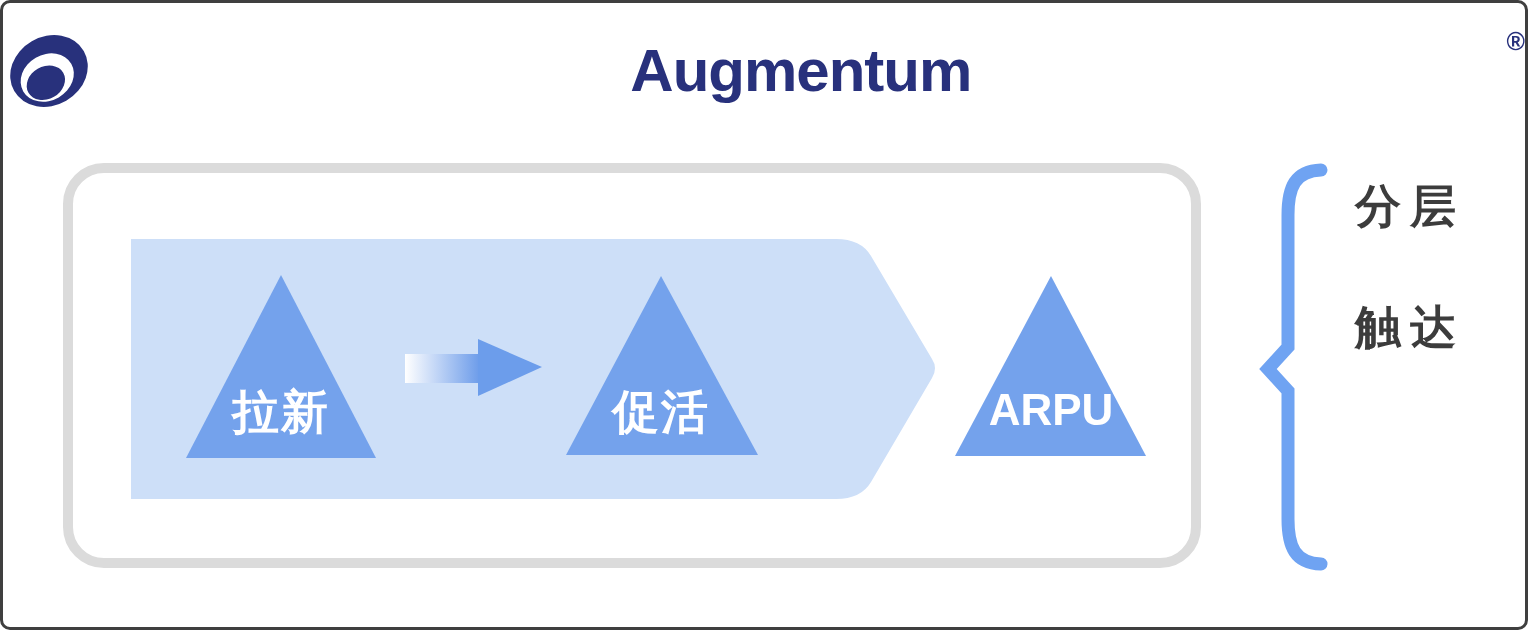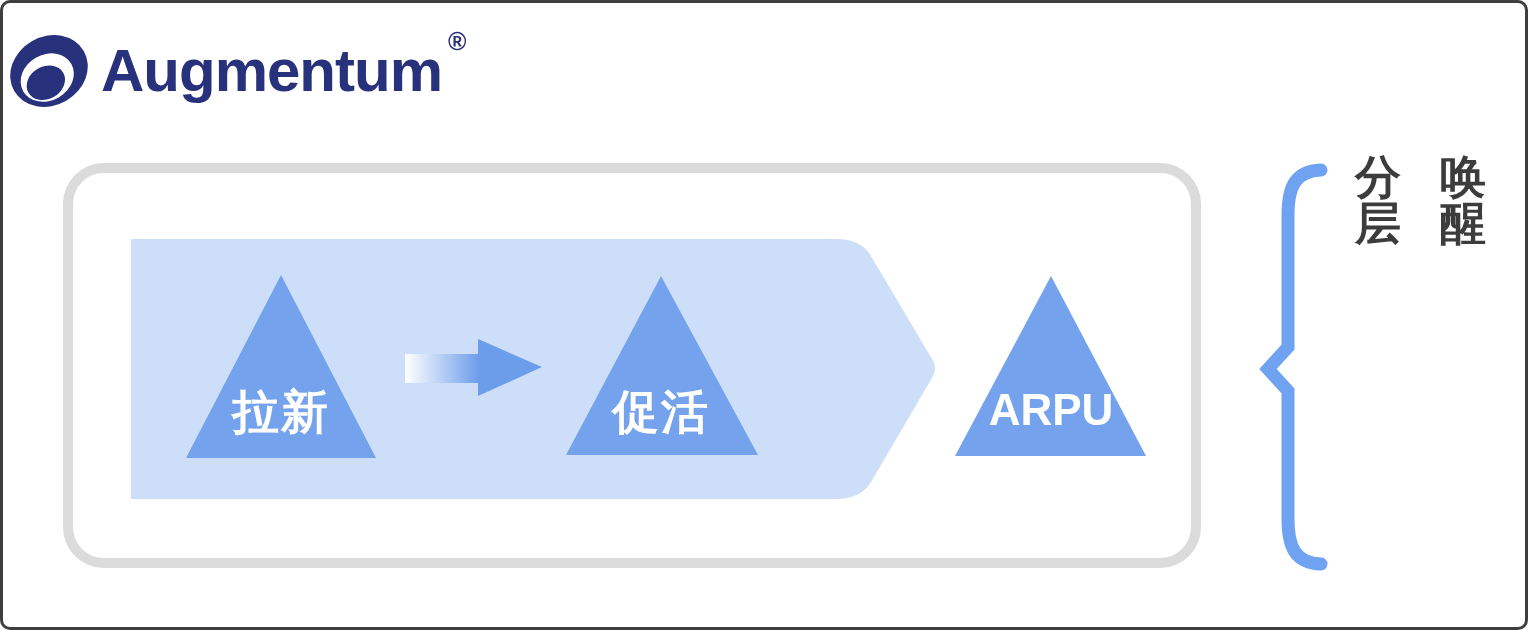--- a/index.html
+++ b/index.html
@@ -20,21 +20,21 @@
   }
   
   .logo {
     position: absolute;
     top: 18px;
     left: 0;
     width: 100%;
     height: 100px;
     display: flex;
     align-items: center;
-    justify-content: flex-start;
+    justify-content: space-between;
     gap: 6px;
   }
   .logo-icon { width: 92px; height: 86px; display: block; }
   .logo-text {
     font-size: 60px;
     font-weight: 700;
     color: #28317C;
     letter-spacing: -1px;
     line-height: 1;
   }
@@ -58,23 +58,24 @@
     font-family: "Liberation Sans", sans-serif;
     font-weight: 700;
     fill: #FFFFFF;
   }
   .stage-label-cjk { font-size: 47px; letter-spacing: 2px; }
   .stage-label-latin { font-size: 44px; letter-spacing: 0px; }
   
   .brace-labels {
     position: absolute;
     left: 1352px;
-    top: 158px;
+    top: 164px;
     display: flex;
-    flex-direction: row;
+    flex-direction: column;
+    gap: 44px;
   }
   .brace-label {
     height: 77px;
     display: flex;
     align-items: center;
     font-size: 46px;
     font-weight: 700;
     color: #3C3C3C;
     letter-spacing: 9px;
     line-height: 1;
@@ -131,16 +132,16 @@
              C 1292,168 1285,184 1285,212
              L 1285,344
              L 1265,366
              L 1285,388
              L 1285,516
              C 1285,544 1292,560 1318,561" fill="none" stroke="#6FA3F2" stroke-width="13" stroke-linecap="round" stroke-linejoin="miter"></path>
   </svg>
 
   <div class="brace-labels">
     <div class="brace-label">分层</div>
-    <div class="brace-label">唤醒</div>
+    <div class="brace-label">触达</div>
   </div>
 
 </div>
 
 </body></html>

